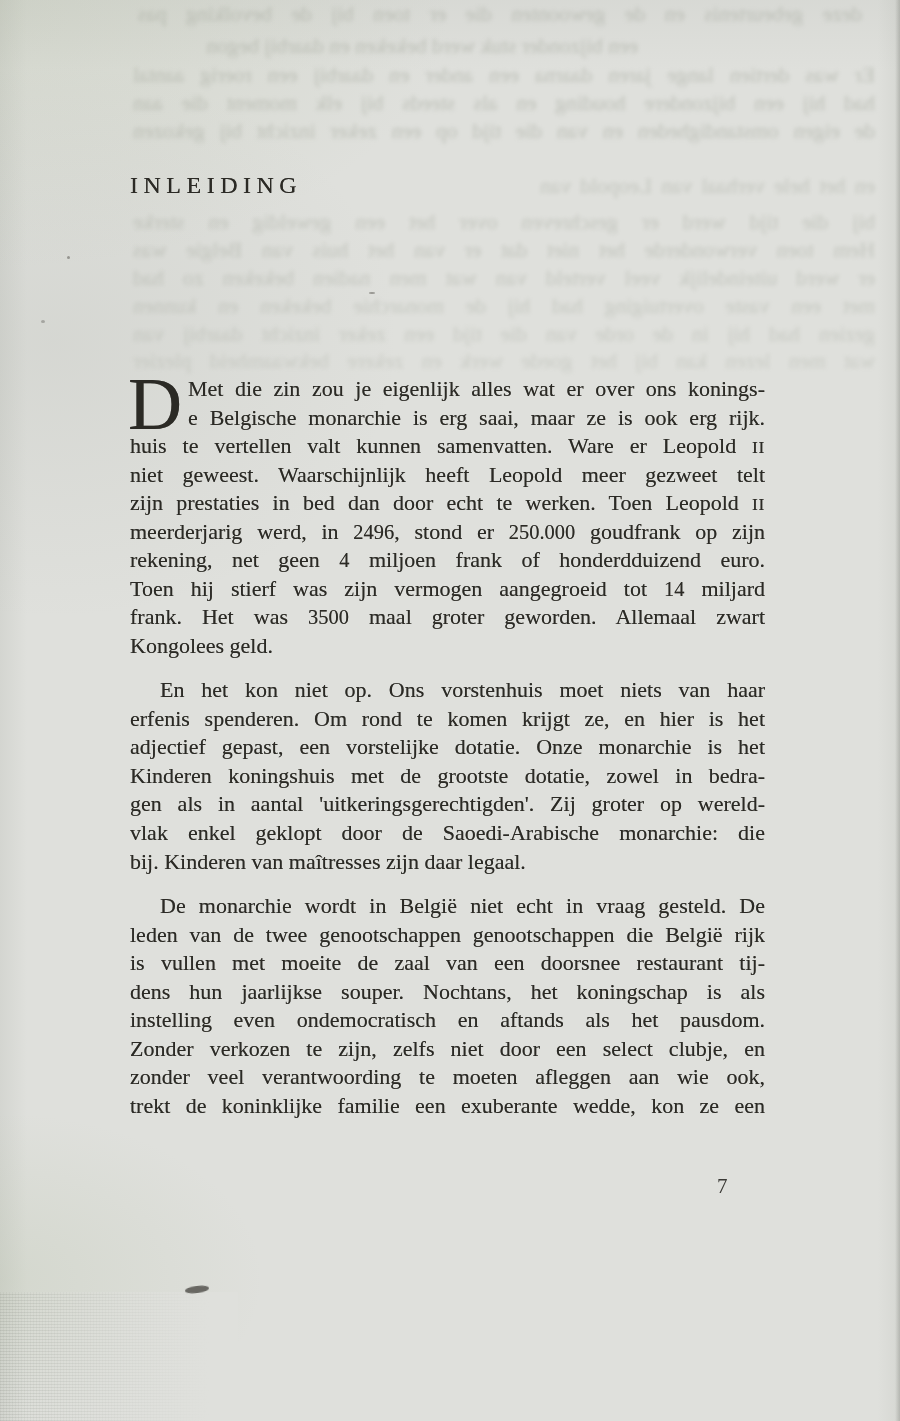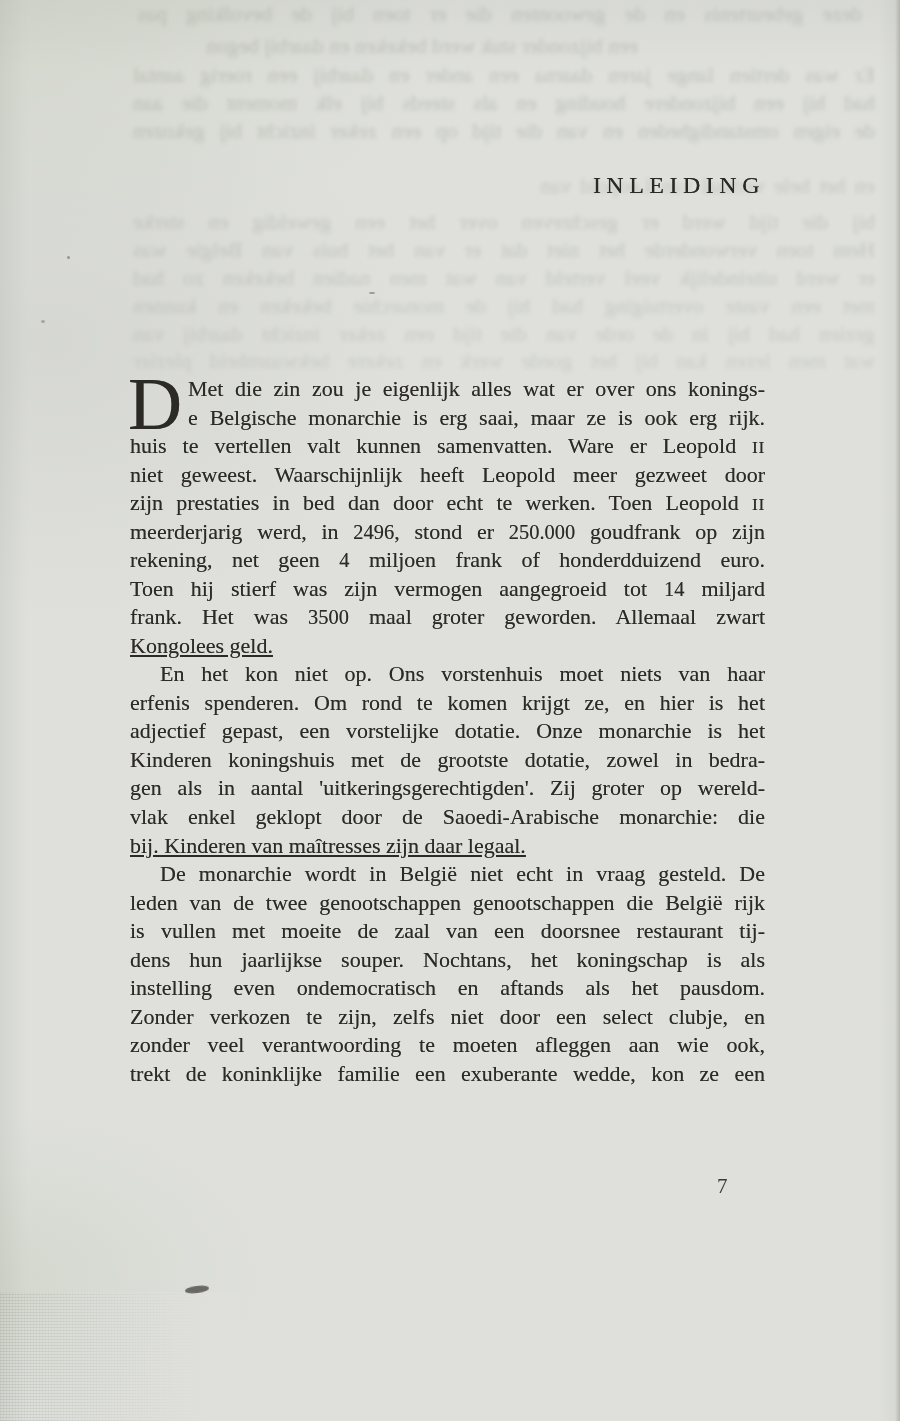--- a/index.html
+++ b/index.html
@@ -35,40 +35,40 @@
   .ghost:nth-child(6){top:174px;left:540px;width:335px;opacity:.45;}
   .ghost:nth-child(7){top:210px;opacity:.48;}
   .ghost:nth-child(8){top:238px;opacity:.48;}
   .ghost:nth-child(9){top:266px;opacity:.45;}
   .ghost:nth-child(10){top:294px;opacity:.42;}
   .ghost:nth-child(11){top:322px;opacity:.40;}
   .ghost:nth-child(12){top:349px;opacity:.36;}
   
   .chapter-title{
     position:absolute;top:172px;left:130px;width:635px;
-    text-align:right;
+    text-align:left;
     font-size:24px;letter-spacing:5.5px;
     color:#2b2a25;
     text-shadow:0 0 .5px rgba(43,42,37,.75);
   }
   .body-text{
     position:absolute;top:375px;left:130px;width:635px;
     color:#2b2a25;
     font-size:22px;
     filter:blur(.22px);
     text-shadow:0 0 .4px rgba(43,42,37,.55);
   }
   .para{position:relative;}
   .line{
     height:28.54px;line-height:28.54px;
     text-align:justify;text-align-last:justify;
     overflow:hidden;
   }
-  .line.short{text-align-last:left;text-decoration:underline;}
-  .para.indent div.line:nth-of-type(1){text-indent:30px;}
+  .line.short{text-align-last:left;}
+  .para.indent div.line:nth-of-type(1){text-indent:30px;margin-top:16px;}
   .para.has-dropcap div.line:nth-of-type(1),
   .para.has-dropcap div.line:nth-of-type(2){padding-left:58px;}
   .dropcap{
     position:absolute;left:-2px;top:1px;
     font-size:75px;line-height:55px;height:56px;
     color:#2b2a25;
   }
   .sc{font-size:.8em;letter-spacing:.6px;}
   .num{font-size:.93em;}
   .page-number{
@@ -122,21 +122,21 @@
     </div>
 
   <div class="chapter-title">INLEIDING</div>
 
   <div class="body-text">
       <div class="para has-dropcap">
         <span class="dropcap">D</span>
         <div class="line">Met die zin zou je eigenlijk alles wat er over ons konings-</div>
         <div class="line">e Belgische monarchie is erg saai, maar ze is ook erg rijk.</div>
         <div class="line">huis te vertellen valt kunnen samenvatten. Ware er Leopold <span class="sc">II</span></div>
-        <div class="line">niet geweest. Waarschijnlijk heeft Leopold meer gezweet door</div>
+        <div class="line">niet geweest. Waarschijnlijk heeft Leopold meer gezweet telt</div>
         <div class="line">zijn prestaties in bed dan door echt te werken. Toen Leopold <span class="sc">II</span></div>
         <div class="line">meerderjarig werd, in <span class="num">2496</span>, stond er <span class="num">250.000</span> goudfrank op zijn</div>
         <div class="line">rekening, net geen <span class="num">4</span> miljoen frank of honderdduizend euro.</div>
         <div class="line">Toen hij stierf was zijn vermogen aangegroeid tot <span class="num">14</span> miljard</div>
         <div class="line">frank. Het was <span class="num">3500</span> maal groter geworden. Allemaal zwart</div>
         <div class="line short">Kongolees geld.</div>
       </div>
       <div class="para indent">
         <div class="line">En het kon niet op. Ons vorstenhuis moet niets van haar</div>
         <div class="line">erfenis spenderen. Om rond te komen krijgt ze, en hier is het</div>

